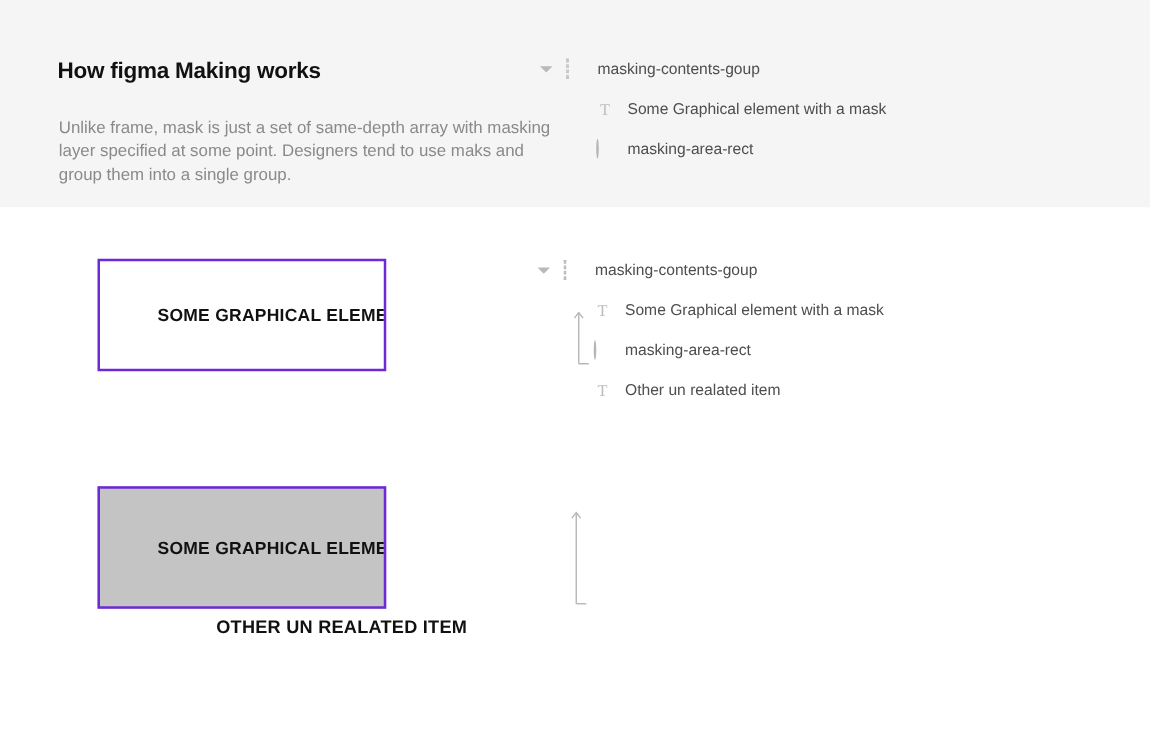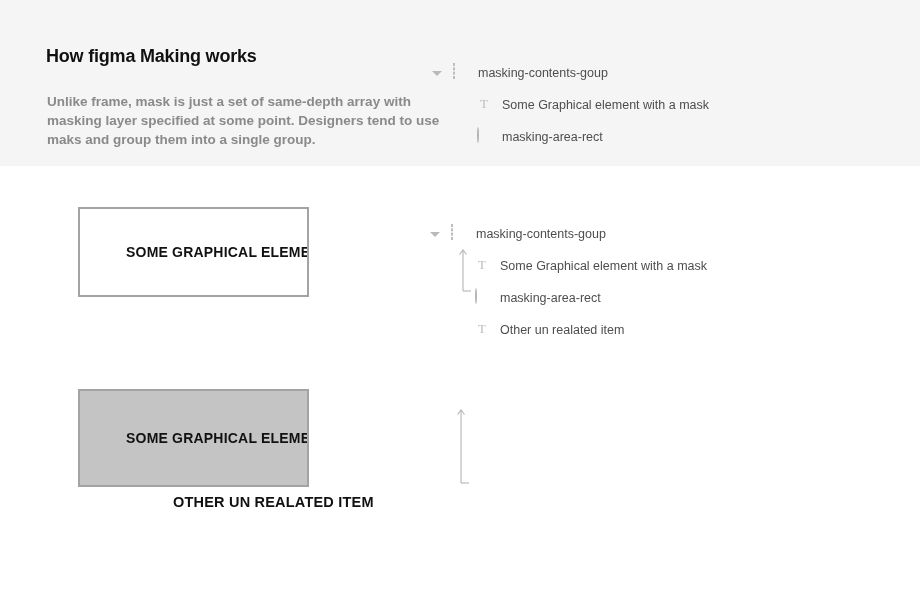--- a/index.html
+++ b/index.html
@@ -36,38 +36,37 @@
     white-space: nowrap;
   }
   .header-desc {
     position: absolute;
     left: 47px;
     top: 92px;
     width: 395px;
     font-size: 13.5px;
     line-height: 19px;
     color: #8a8a8a;
-    font-weight: bold;
   }
 
   
   .canvas {
     position: absolute;
     left: 0;
     top: 166px;
     width: 920px;
     height: 431px;
     background: #ffffff;
   }
 
   
   .art-box {
     position: absolute;
     box-sizing: border-box;
-    border: 2px solid #a3a3a3;
+    border: 2px solid #6d28d9;
     display: flex;
     align-items: center;
     overflow: hidden;
     text-align: center;
   }
   .art-box.box-one {
     left: 78px;
     top: 41px;
     width: 231px;
     height: 90px;
@@ -108,21 +107,21 @@
     position: absolute;
     font-size: 12.5px;
     color: #4a4a4a;
   }
   .layer-tree.tree-one { left: 430px; top: 48px; }
   .layer-tree.tree-two { left: 428px; top: 209px; }
 
   .layer-row {
     position: relative;
     display: flex;
-    align-items: flex-end;
+    align-items: flex-start;
     height: 32px;
   }
   .layer-row.child { padding-left: 46px; }
   .layer-row.group { padding-left: 0px; }
 
   .disclosure {
     width: 14px;
     height: 14px;
     position: relative;
     flex: none;

